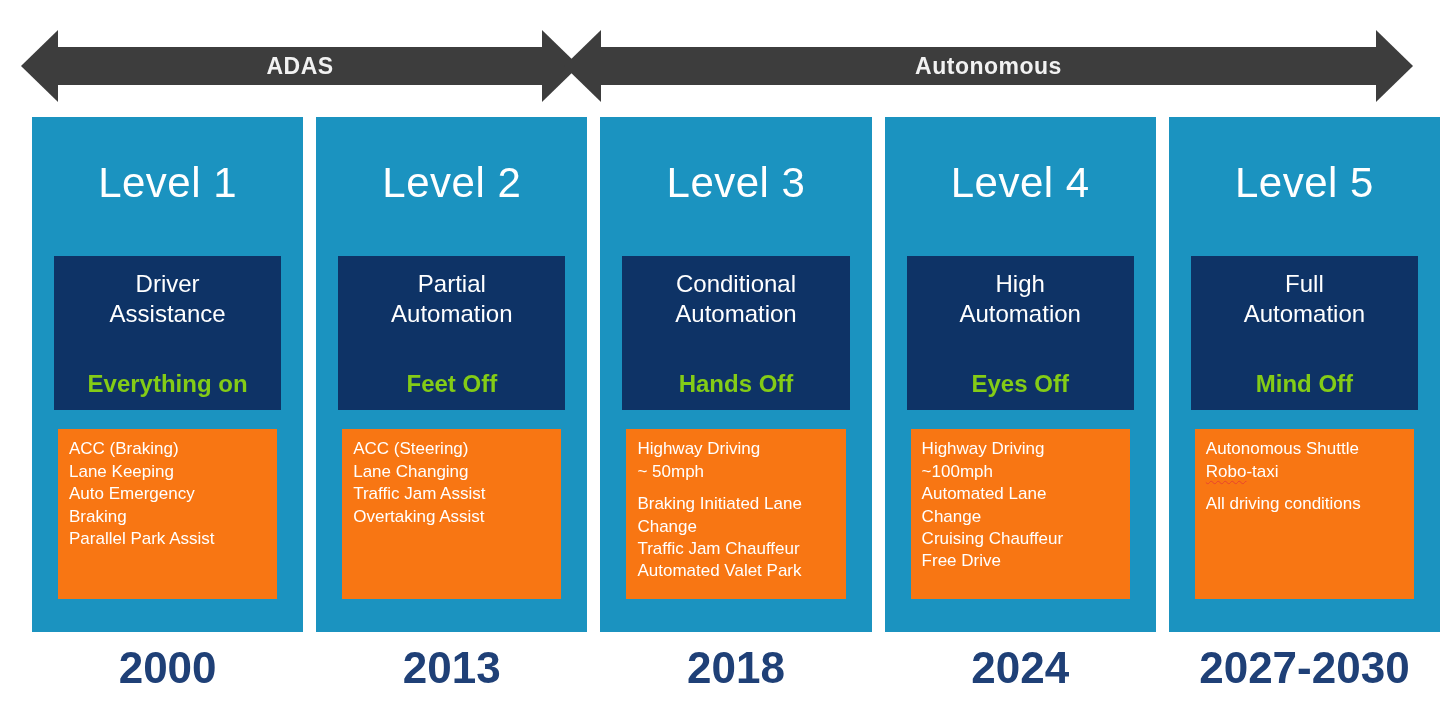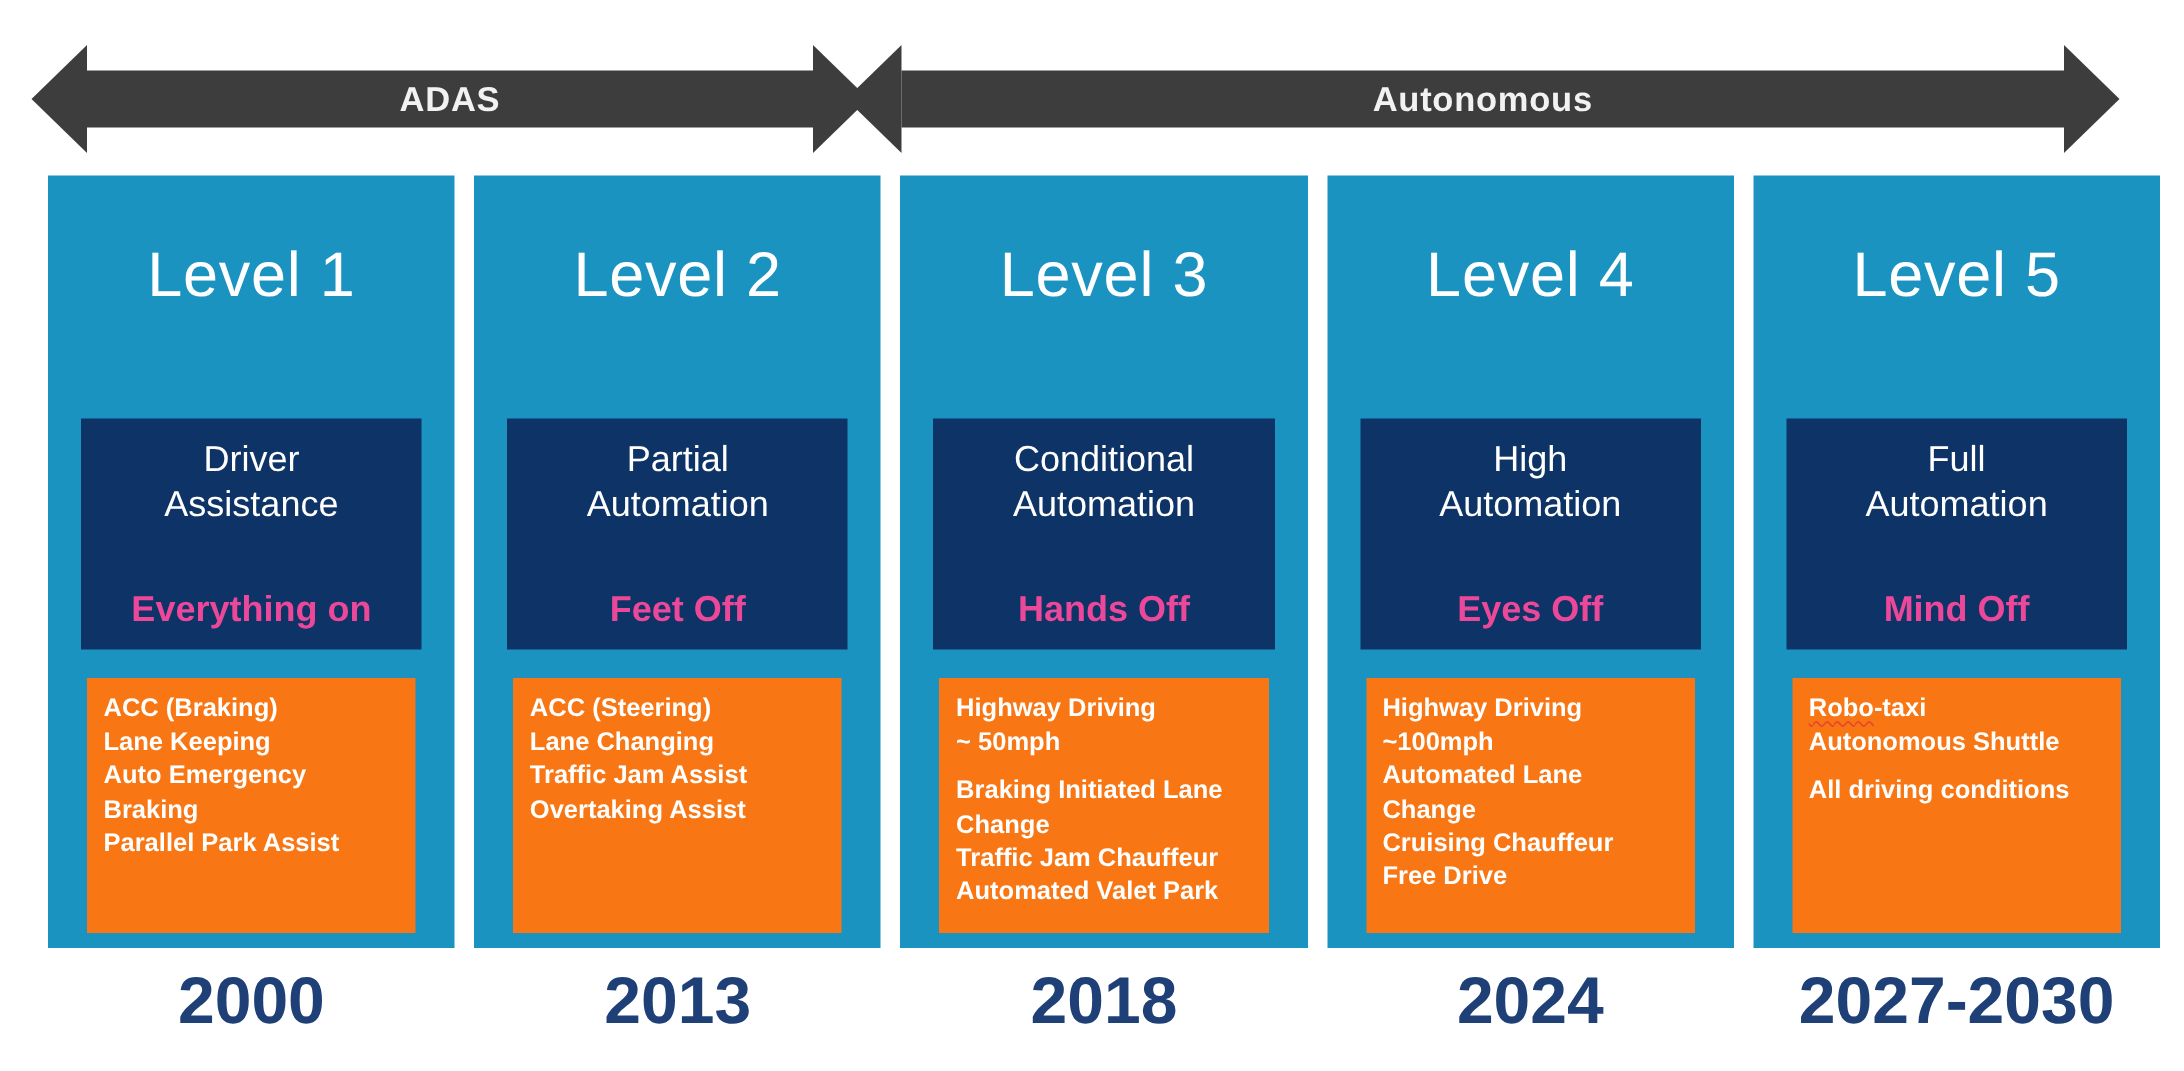--- a/index.html
+++ b/index.html
@@ -18,29 +18,29 @@
   .arrow-bar { flex: 1 1 auto; height: 38px; background: var(--arrow, #3d3d3d); display: flex; align-items: center; justify-content: center; }
   .arrow-label { color: var(--arrow_label, #f2f2f2); font-size: 23px; font-weight: 600; letter-spacing: 0.5px; line-height: 1; }
 
   
   .columns-row { position: absolute; top: 117px; left: 32px; width: 1408px; display: flex; gap: 13px; }
   .column-wrap { flex: 1 1 0; display: flex; flex-direction: column; align-items: center; }
   .column-box { width: 100%; height: 515px; background: var(--column_bg, #1b93c0); display: flex; flex-direction: column; align-items: center; }
 
   .level-title { margin-top: 42px; font-size: 42px; font-weight: 400; color: #ffffff; letter-spacing: 0.5px; line-height: 1.15; }
 
-  .navy-box { width: calc(100% - 44px); height: 154px; margin-top: 72px; background: var(--navy_box, #0e3366);
+  .navy-box { width: calc(100% - 44px); height: 154px; margin-top: 49px; background: var(--navy_box, #0e3366);
               display: flex; flex-direction: column; align-items: center; justify-content: space-between;
               padding: 13px 6px 14px; }
   .automation-name { color: #ffffff; font-size: 24px; line-height: 1.25; text-align: center; white-space: pre-line; }
-  .mode-label { color: #ec4899; font-size: 24px; font-weight: 700; text-align: center; line-height: 1; }
+  .mode-label { color: #84cc16; font-size: 24px; font-weight: 700; text-align: center; line-height: 1; }
 
   .orange-box { width: calc(100% - 52px); height: 170px; margin-top: 19px; background: var(--orange_box, #f87613);
                 padding: 9px 11px; overflow: hidden; }
-  .feature-line { color: #ffffff; font-size: 17px; font-weight: 700; line-height: 1.32; white-space: pre-line; }
+  .feature-line { color: #ffffff; font-size: 17px; font-weight: 400; line-height: 1.32; white-space: pre-line; }
   .feature-spacer { height: 10px; }
   .spell-error { text-decoration: underline wavy var(--spellcheck, #e8442c); text-decoration-thickness: 1px; text-underline-offset: 3px; }
 
   .year-label { margin-top: 14px; font-size: 44px; font-weight: 700; color: var(--year_text, #1f4077); line-height: 1; }
 </style>
 </head>
 <body>
 
 <div class="stage">
 
@@ -142,22 +142,22 @@
 
     <div class="column-wrap">
       <div class="column-box">
         <div class="level-title">Level 5</div>
         <div class="navy-box">
           <div class="automation-name">Full
 Automation</div>
           <div class="mode-label">Mind Off</div>
         </div>
         <div class="orange-box">
+            <div class="feature-line">Autonomous Shuttle</div>
             <div class="feature-line"><span class="spell-error">Robo</span>-taxi</div>
-            <div class="feature-line">Autonomous Shuttle</div>
             <div class="feature-spacer"></div>
             <div class="feature-line">All driving conditions</div>
           </div>
       </div>
       <div class="year-label">2027-2030</div>
     </div>
 
   </div>
 </div>
 

